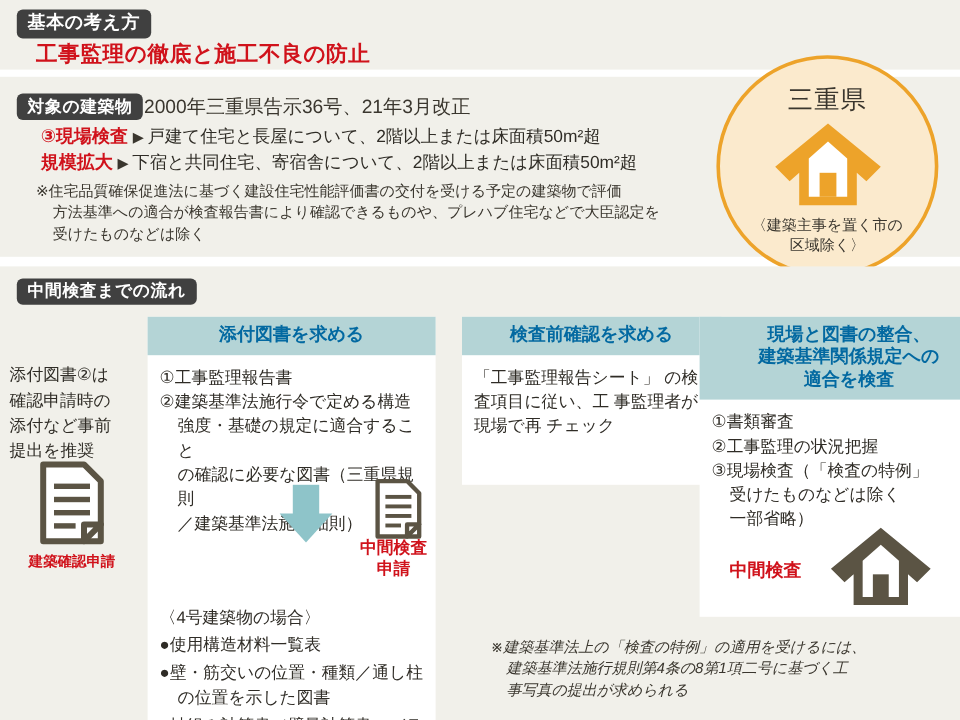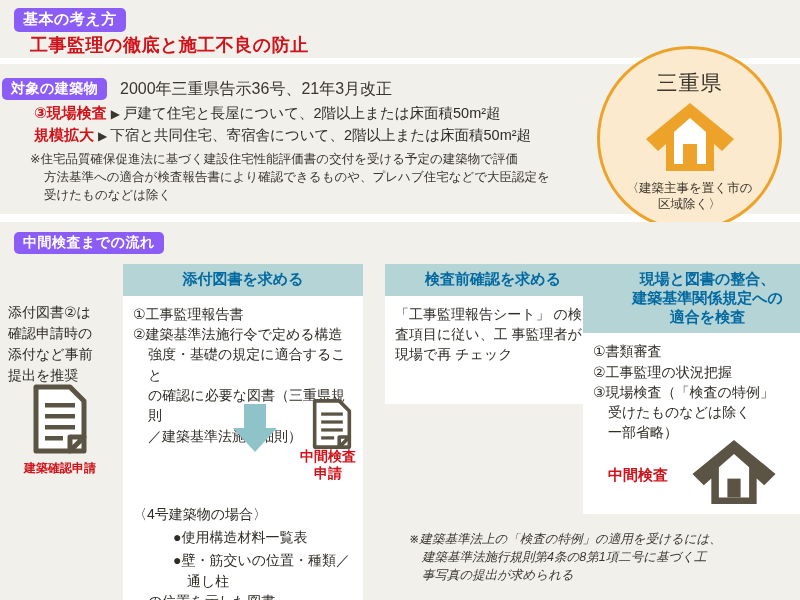--- a/index.html
+++ b/index.html
@@ -13,40 +13,40 @@
 
   
   .band{position:absolute;left:0;width:800px;background:#f1f0ea;}
   .band-basic{top:0;height:58px;}
   .band-target{top:64px;height:150px;}
   .band-flow{top:222px;height:378px;}
 
   
   .pill{
     display:inline-block;
-    background:#8b5cf6;
+    background:#404040;
     color:#ffffff;
     font-weight:bold;
     border-radius:5px;
     padding:3px 9px 4px 9px;
     line-height:1.1;
     letter-spacing:.5px;
     white-space:nowrap;
   }
 
   
   .basic-pill{position:absolute;left:14px;top:8px;font-size:15px;}
   .basic-head{
     position:absolute;left:30px;top:33px;
     color:#d0121b;font-weight:bold;font-size:18px;
     letter-spacing:.5px;white-space:nowrap;
   }
 
   
-  .target-pill{position:absolute;left:2px;top:78px;font-size:14px;}
+  .target-pill{position:absolute;left:14px;top:78px;font-size:14px;}
   .target-law{
     position:absolute;left:120px;top:79px;
     font-size:16px;color:#3a362e;white-space:nowrap;
   }
   .tagrow{position:absolute;display:flex;align-items:baseline;white-space:nowrap;}
   .tagrow .tag{
     color:#d0121b;font-weight:bold;font-size:15px;letter-spacing:0px;
   }
   .tagrow .tri{color:#3a362e;font-size:12px;margin:0 3px 0 4px;}
   .tagrow .txt{font-size:14.5px;color:#2f2c26;}
@@ -98,21 +98,21 @@
     padding:6px 4px 7px 4px;
   }
   .col-body{padding:8px 8px 4px 10px;font-size:14px;line-height:1.45;color:#2f2c26;}
 
   .col1{left:123px;top:264px;width:240px;height:336px;}
   .col2{left:385px;top:264px;width:216px;height:140px;}
   .col3{left:583px;top:264px;width:249px;height:250px;}
 
   .hang{display:block;padding-left:15px;text-indent:-15px;}
   .hang2{display:block;padding-left:15px;text-indent:0;}
-  .bullet{display:block;padding-left:14px;text-indent:-14px;margin-top:3px;margin-left:40px;}
+  .bullet{display:block;padding-left:14px;text-indent:-14px;margin-top:3px;}
   .arrow-stem{
     position:absolute;left:244px;top:404px;width:22px;height:26px;background:#8ec4c9;
   }
   .arrow-head{
     position:absolute;left:233px;top:428px;width:0;height:0;
     border-left:22px solid transparent;border-right:22px solid transparent;
     border-top:24px solid #8ec4c9;
   }
 
   .doc-chu{position:absolute;left:310px;top:398px;}

